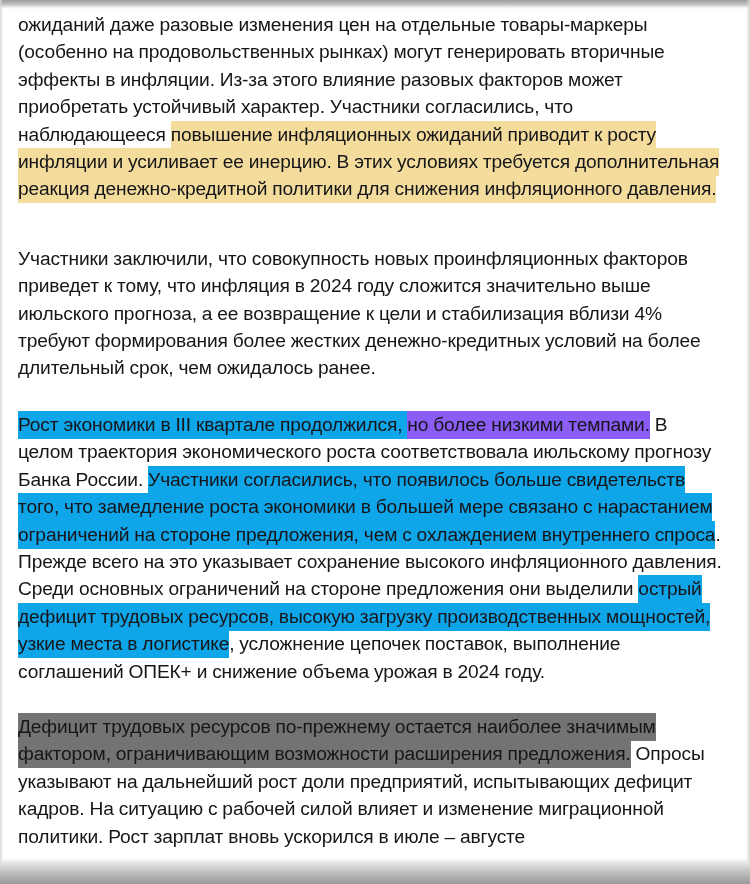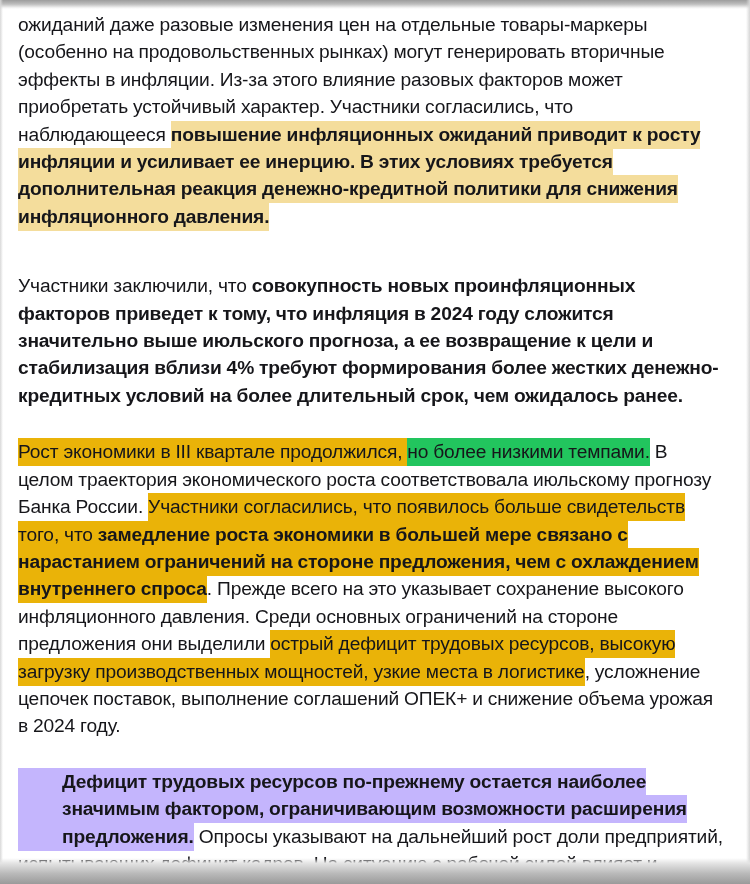--- a/index.html
+++ b/index.html
@@ -72,34 +72,34 @@
     letter-spacing: -0.15px;
     word-spacing: -0.2px;
     text-align: left;
   }
 
   .para.p1 { margin-top: 11px; }
   .para.p2 { margin-top: 42px; }
   .para.p3 { margin-top: 29px; }
   .para.p4 { margin-top: 28px; }
 
-  .b { font-weight: bold; }
+  .b { font-weight: normal; }
 
   
   mark {
     background: #f4dd9c;
     color: #16161a;
     padding: 3px 0 4px 0;
     box-decoration-break: clone;
     -webkit-box-decoration-break: clone;
   }
   mark.hl-warm   { background: #f4dd9c; }
-  mark.hl-gold   { background: #eab308; }
-  mark.hl-olive  { background: #22c55e; }
-  mark.hl-deep   { background: #c4b5fd; padding-left: 44px; }
+  mark.hl-gold   { background: #0ea5e9; }
+  mark.hl-olive  { background: #8b5cf6; }
+  mark.hl-deep   { background: #737373; }
 
   
   .cutline {
     position: absolute;
     left: 0;
     top: 872px;
     width: 750px;
     height: 12px;
     overflow: hidden;
   }

